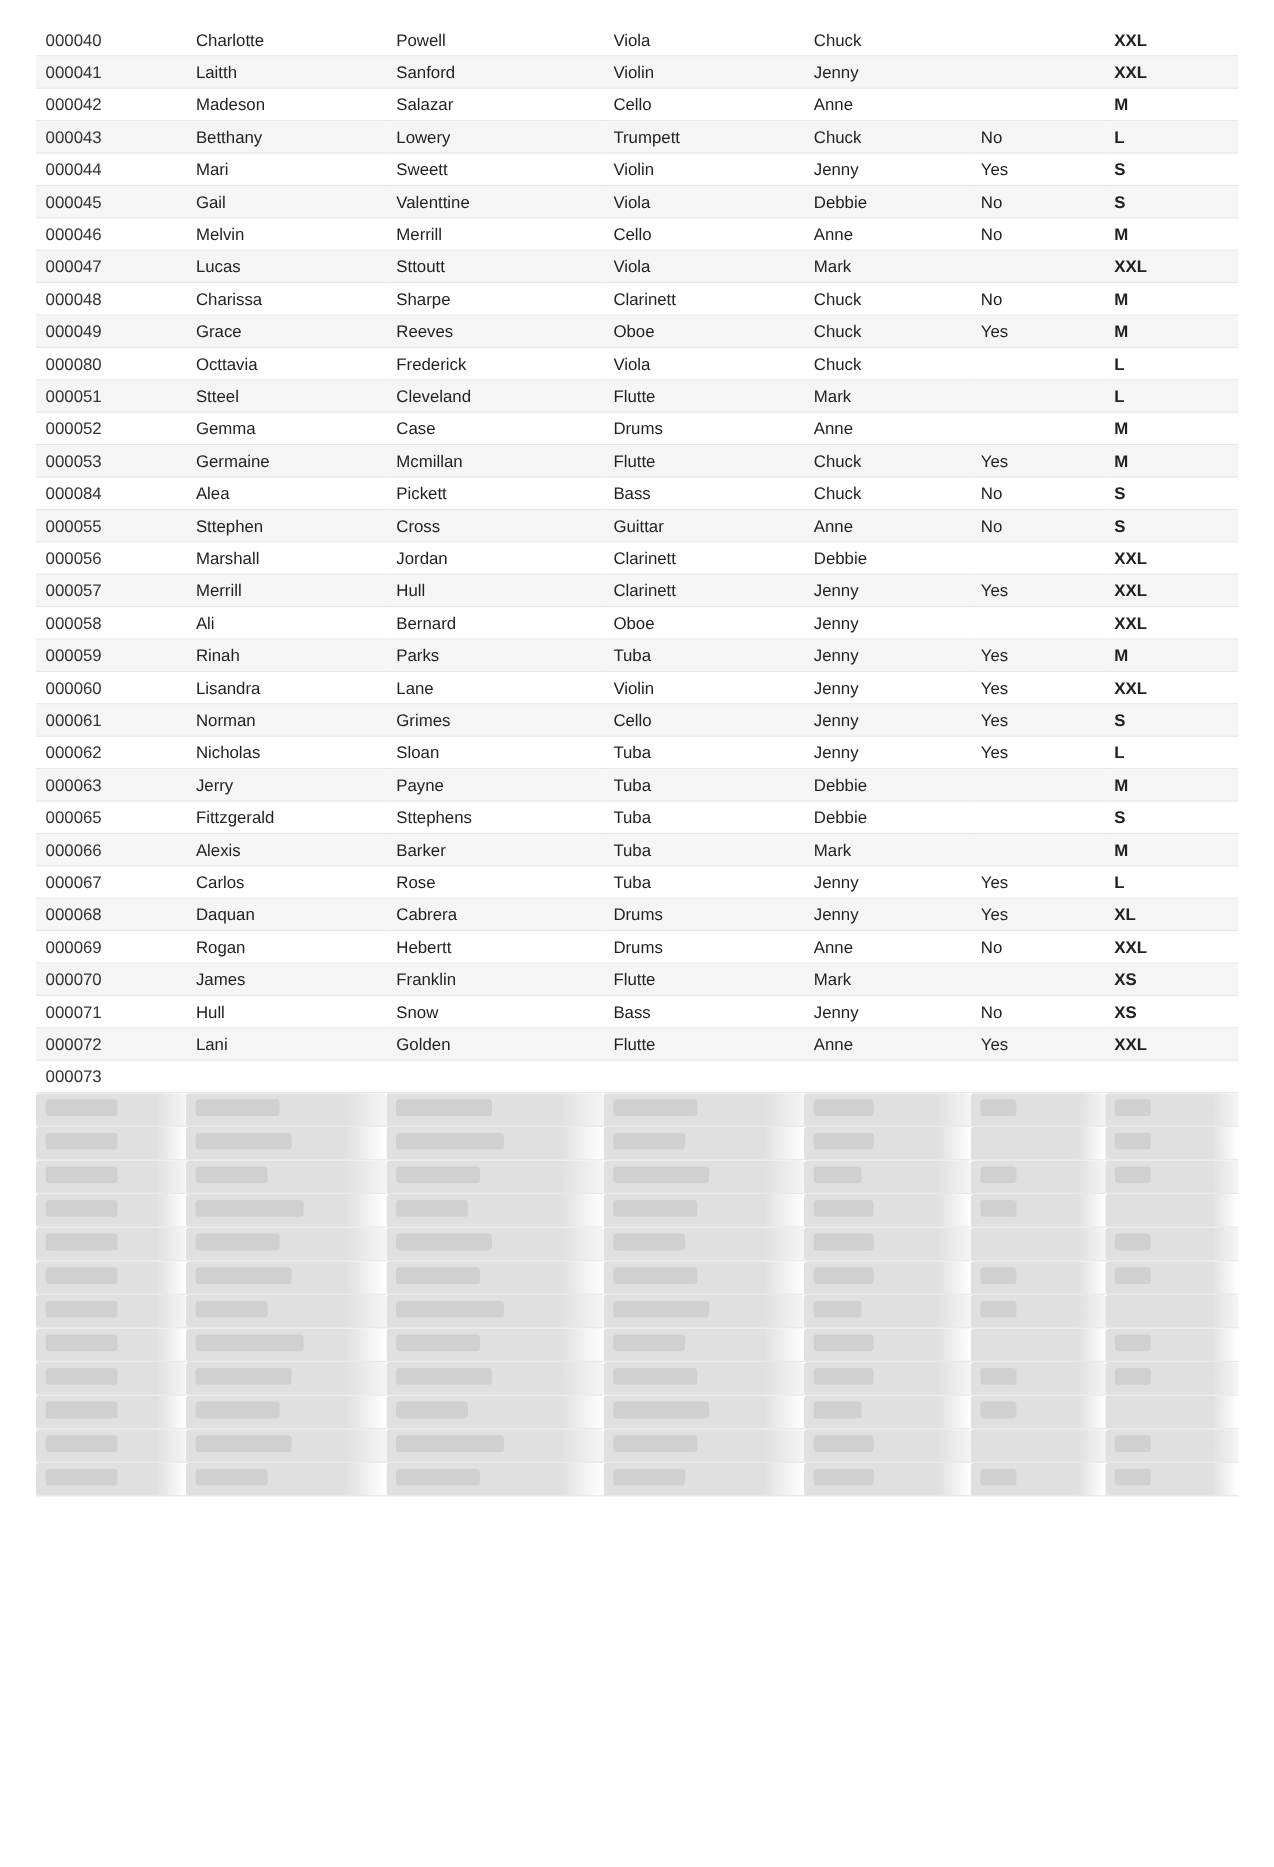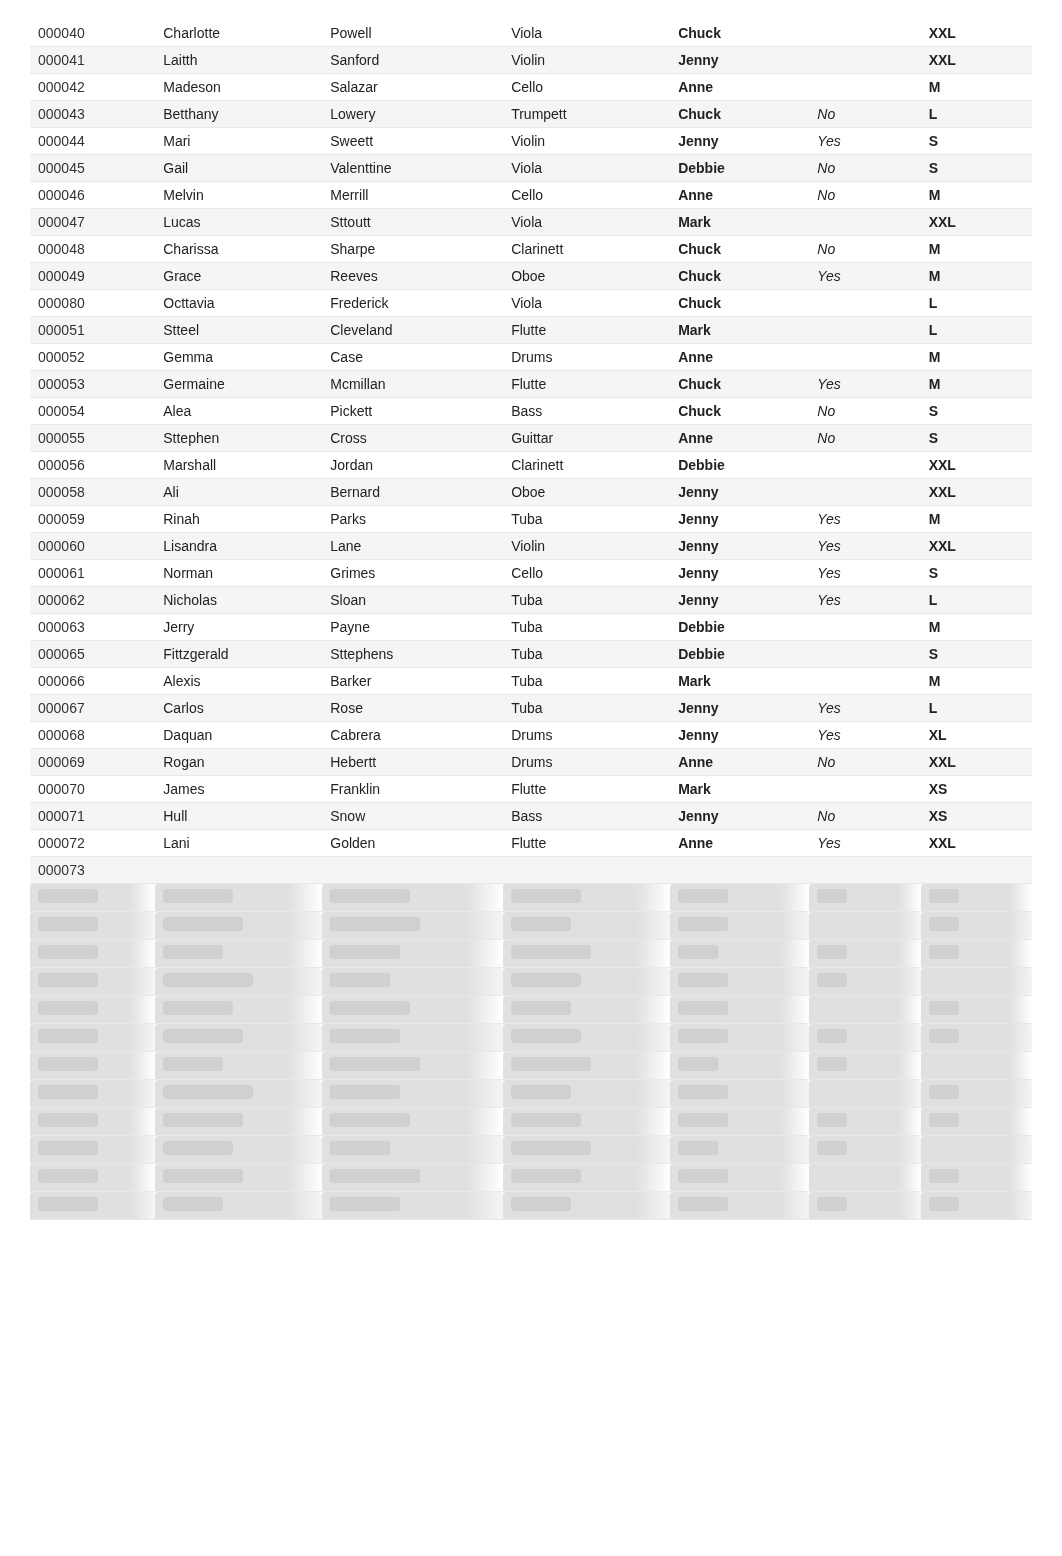--- a/index.html
+++ b/index.html
@@ -28,22 +28,22 @@
       background-color: #ffffff;
     }
     td {
       padding: 5px 8px;
       white-space: nowrap;
     }
     td:nth-child(1) { width: 90px; color: #333; }
     td:nth-child(2) { width: 120px; }
     td:nth-child(3) { width: 130px; }
     td:nth-child(4) { width: 120px; }
-    td:nth-child(5) { width: 100px; font-weight: bold; }
-    td:nth-child(6) { width: 80px; font-style: italic; }
+    td:nth-child(5) { width: 100px; }
+    td:nth-child(6) { width: 80px; }
     td:nth-child(7) { width: 80px; font-weight: bold; }
 
     .blurred-row td {
       color: transparent;
       background: linear-gradient(to right, #e0e0e0 80%, transparent 100%);
       border-radius: 3px;
       height: 20px;
     }
     .blurred-row td span {
       display: inline-block;
@@ -179,21 +179,21 @@
         <tr>
           <td>000053</td>
           <td>Germaine</td>
           <td>Mcmillan</td>
           <td>Flutte</td>
           <td>Chuck</td>
           <td>Yes</td>
           <td>M</td>
         </tr>
         <tr>
-          <td>000054</td>
+          <td>000084</td>
           <td>Alea</td>
           <td>Pickett</td>
           <td>Bass</td>
           <td>Chuck</td>
           <td>No</td>
           <td>S</td>
         </tr>
         <tr>
           <td>000055</td>
           <td>Sttephen</td>
@@ -206,20 +206,29 @@
         <tr>
           <td>000056</td>
           <td>Marshall</td>
           <td>Jordan</td>
           <td>Clarinett</td>
           <td>Debbie</td>
           <td></td>
           <td>XXL</td>
         </tr>
         <tr>
+          <td>000057</td>
+          <td>Merrill</td>
+          <td>Hull</td>
+          <td>Clarinett</td>
+          <td>Jenny</td>
+          <td>Yes</td>
+          <td>XXL</td>
+        </tr>
+        <tr>
           <td>000058</td>
           <td>Ali</td>
           <td>Bernard</td>
           <td>Oboe</td>
           <td>Jenny</td>
           <td></td>
           <td>XXL</td>
         </tr>
         <tr>
           <td>000059</td>

